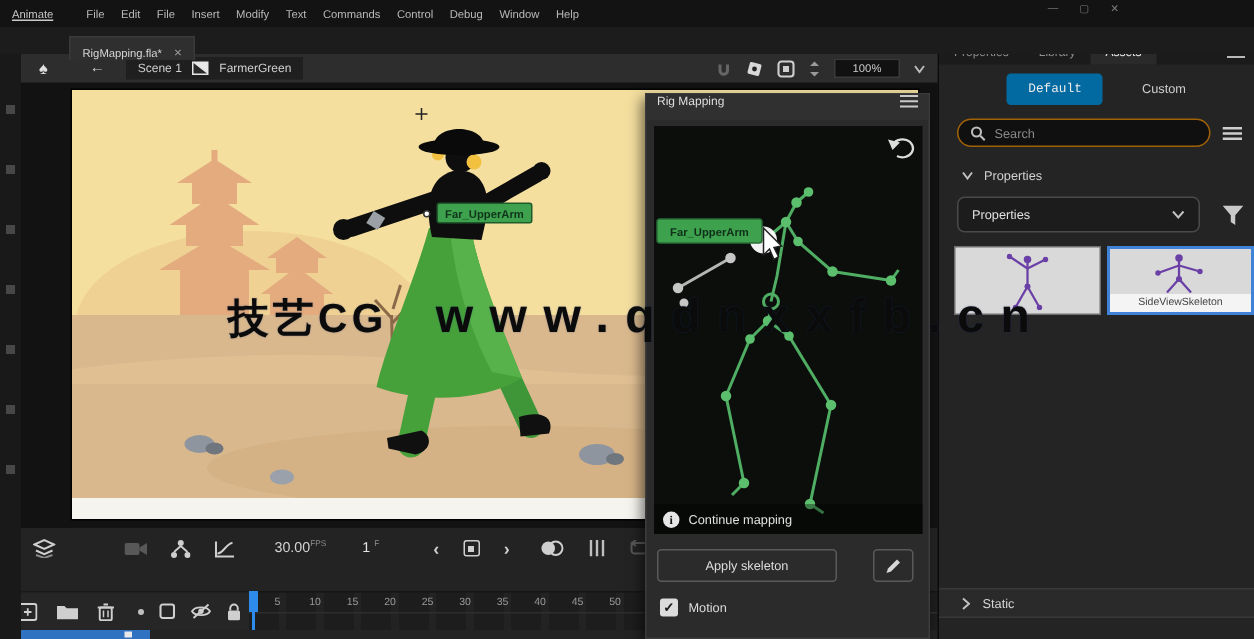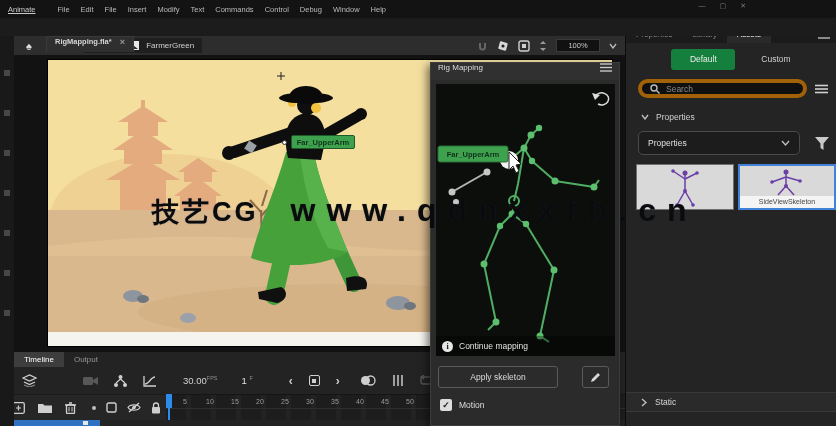--- a/index.html
+++ b/index.html
@@ -10,23 +10,23 @@
 
   
   #menubar { left:0; top:0; width:836px; height:18px; background:#131313;
     display:flex; align-items:center; font-size:7.5px; color:#b9b9b9; z-index:20; }
   #appname { margin-left:8px; margin-right:22px; color:#c9c9c9;text-decoration:underline; }
   .menu-item { margin-right:11px; cursor:default; }
   #winctl { position:absolute; right:90px; top:2px; display:flex; gap:14px; color:#7a7a7a; font-size:7px; }
 
   
   #tabbar { left:0; top:18px; width:836px; height:18px; background:#1c1c1c; z-index:19; }
-  #doctab { position:absolute; left:46px; top:18px; height:16px; background:#2f2f2f;
-    border:1px solid #3a3a3a; border-bottom:none; display:flex; align-items:flex-start;
-    padding:0 8px; font-size:7.5px; color:#d6d6d6; gap:8px;font-weight:bold; }
+  #doctab { position:absolute; left:46px; top:6px; height:16px; background:#2f2f2f;
+    border:1px solid #3a3a3a; border-bottom:none; display:flex; align-items:flex-end;
+    padding:0 8px; font-size:7.5px; color:#d6d6d6; gap:8px; }
   #doctab .close { color:#9a9a9a; font-size:9px; }
 
   
   #editbar { left:14px; top:36px; width:611px; height:19px; background:#2d2d2d;
     display:flex; align-items:center; font-size:8px; color:#d0d0d0; z-index:18; }
   #spade { margin-left:12px; font-size:11px; color:#e0e0e0; }
   #backarrow { margin-left:28px; font-size:10px; color:#cfcfcf; }
   #crumbchip { margin-left:14px; background:#1f1f1f; height:15px; display:flex;
     align-items:center; padding:0 8px; gap:7px; }
   .crumb-ico { width:11px; height:9px; background:#e8e8e8; position:relative; }
@@ -66,25 +66,25 @@
 
   
   #sidebar { left:625px; top:18px; width:211px; height:408px; background:#242424;
     border-left:1px solid #0c0c0c; z-index:15; }
   #side-tabs { height:18px; margin-top:7px; background:#1b1b1b; display:flex; align-items:center;
     font-size:8px; color:#8f8f8f; }
   #side-tabs .tab { padding:0 10px; height:100%; display:flex; align-items:center; }
   #side-tabs .tab.active { background:#2a2a2a; color:#f0f0f0; }
   #side-tabs .burger { margin-left:auto; margin-right:6px; }
   #viewtabs { height:32px; display:flex; align-items:center; justify-content:center; gap:26px; }
-  #default-btn { width:64px; height:21px; background:#15803d; border-radius:3px; color:#ececec;
-    font-size:8.5px; display:flex; align-items:center; justify-content:center; }
+  #default-btn { width:64px; height:21px; background:#0369a1; border-radius:3px; color:#ececec;
+    font-size:8.5px; display:flex; align-items:center; justify-content:center;font-family:Liberation Mono, monospace; }
   #custom-tab { font-size:8.5px; color:#cfcfcf; }
   #searchrow { display:flex; align-items:center; margin:4px 8px 0 12px; gap:8px; }
-  #searchbox { flex:1; height:19px; background:#101010; border:4px solid #a16207; border-radius:10px;
+  #searchbox { flex:1; height:19px; background:#101010; border:1px solid #a16207; border-radius:10px;
     display:flex; align-items:center; padding:0 8px; gap:6px; }
   #searchbox input { background:transparent; border:none; outline:none; color:#bbb;
     font-size:8.5px; width:100px; font-family:"Liberation Sans",sans-serif; }
   #searchbox input::placeholder { color:#8a8a8a; }
   #sec-head { display:flex; align-items:center; gap:7px; margin:14px 0 0 15px;
     font-size:8.5px; color:#d2d2d2; }
   .dropdown { margin:9px 8px 0 12px; height:24px; background:#1c1c1c; border:1px solid #4a4a4a;
     border-radius:5px; display:flex; align-items:center; padding:0 9px; font-size:8.5px; color:#e0e0e0; }
   .dropdown .chev { margin-left:auto; }
   #dd1wrap { display:flex; align-items:center; }
@@ -465,24 +465,20 @@
     </div>
     <div id="static-row">
       <svg width="6" height="9" viewBox="0 0 6 9">
           <path d="M1,1 L5,4.5 L1,8" fill="none" stroke="#c2c2c2" stroke-width="1.3"></path>
         </svg>
       <span>Static</span>
     </div>
   </div>
 
   <div id="timeline" class="abs">
-    <div id="tl-tabs">
-      <span class="tab active">Timeline</span>
-      <span class="tab">Output</span>
-    </div>
     <div id="tl-controls">
       <span class="tlc" style="margin-left:22px;">
         <svg width="15" height="13" viewBox="0 0 15 13">
           <g fill="none" stroke="#cfcfcf" stroke-width="1.3">
             <path d="M1,4 L7.5,1 L14,4 L7.5,7 Z"></path>
               <path d="M2,8 L7.5,10.5 L13,8"></path>
               <path d="M2,11 L7.5,13 L13,11" opacity=".6"></path>
           </g>
         </svg>
       </span>

